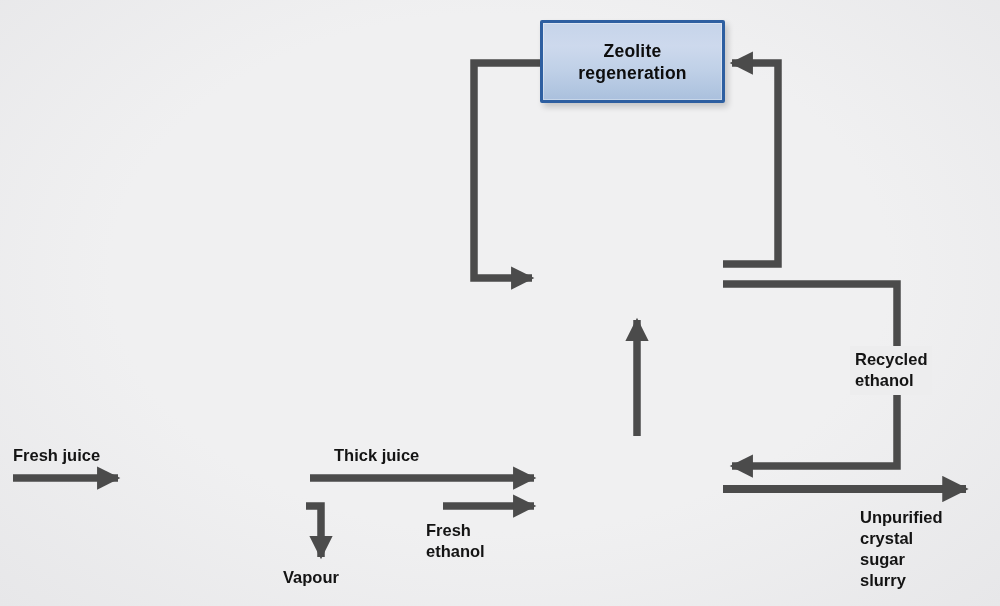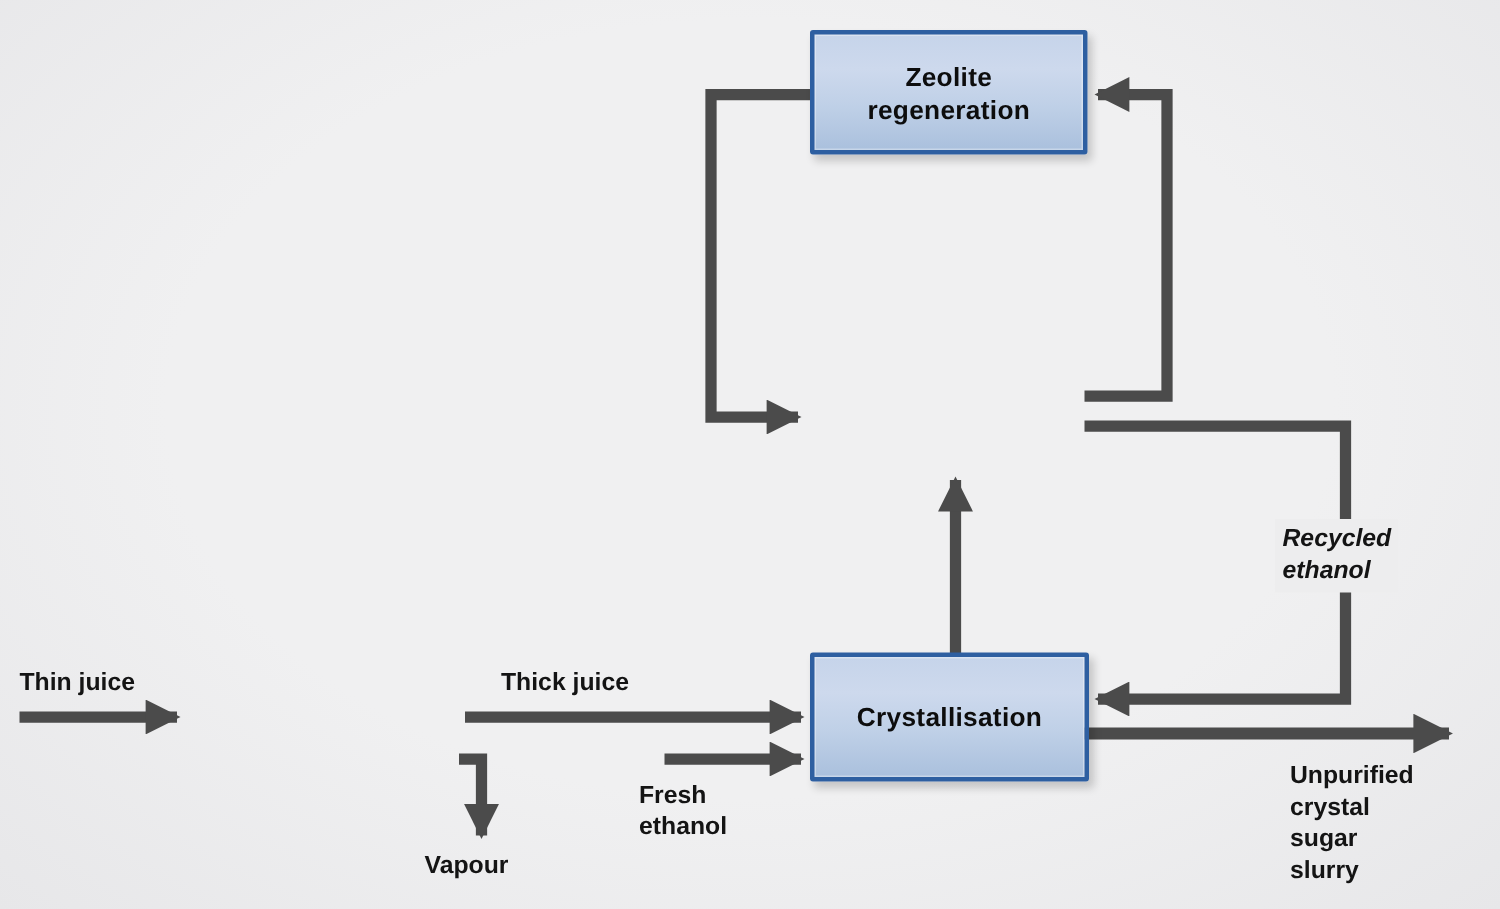--- a/index.html
+++ b/index.html
@@ -24,21 +24,21 @@
     font-weight: bold; font-size: 17.5px; line-height: 22px;
     color: #0d0d0d; text-align: center; white-space: pre-line;
     letter-spacing: 0.2px;
   }
   .lbl {
     position: absolute; z-index: 3;
     font-weight: bold; font-size: 16.5px; line-height: 21px;
     color: #141414; white-space: pre-line;
   }
   
-  .lbl.masked { background: #ededee; padding: 3px 5px 4px 5px; font-style: italic; }
+  .lbl.masked { background: #ededee; padding: 3px 5px 4px 5px; }
 
   .node-regeneration   { left: 540px; top: 20px;  width: 185px; height: 83px; }
   .node-absorption     { left: 540px; top: 228px; width: 185px; height: 84px; }
   .node-evaporation    { left: 123px; top: 436px; width: 187px; height: 83px; }
   .node-crystallisation{ left: 540px; top: 435px; width: 186px; height: 86px; }
 
   .lbl-thin-juice   { left: 13px;  top: 445px; }
   .lbl-thick-juice  { left: 334px; top: 445px; }
   .lbl-vapour       { left: 283px; top: 567px; }
   .lbl-fresh-ethanol{ left: 426px; top: 520px; }
@@ -73,25 +73,22 @@
     </g>
   </svg>
 
   <div class="node node-regeneration">
     <div class="node-label">Zeolite
 regeneration</div>
   </div>
 
 
 
-  <div class="node node-crystallisation">
-    <div class="node-label">Crystallisation</div>
-  </div>
 
-  <div class="lbl lbl-thin-juice">Thin juice</div>
+  <div class="lbl lbl-thin-juice">Fresh juice</div>
 
   <div class="lbl lbl-thick-juice">Thick juice</div>
 
   <div class="lbl lbl-vapour">Vapour</div>
 
   <div class="lbl lbl-fresh-ethanol">Fresh
 ethanol</div>
 
 
   <div class="lbl lbl-recycled masked">Recycled

